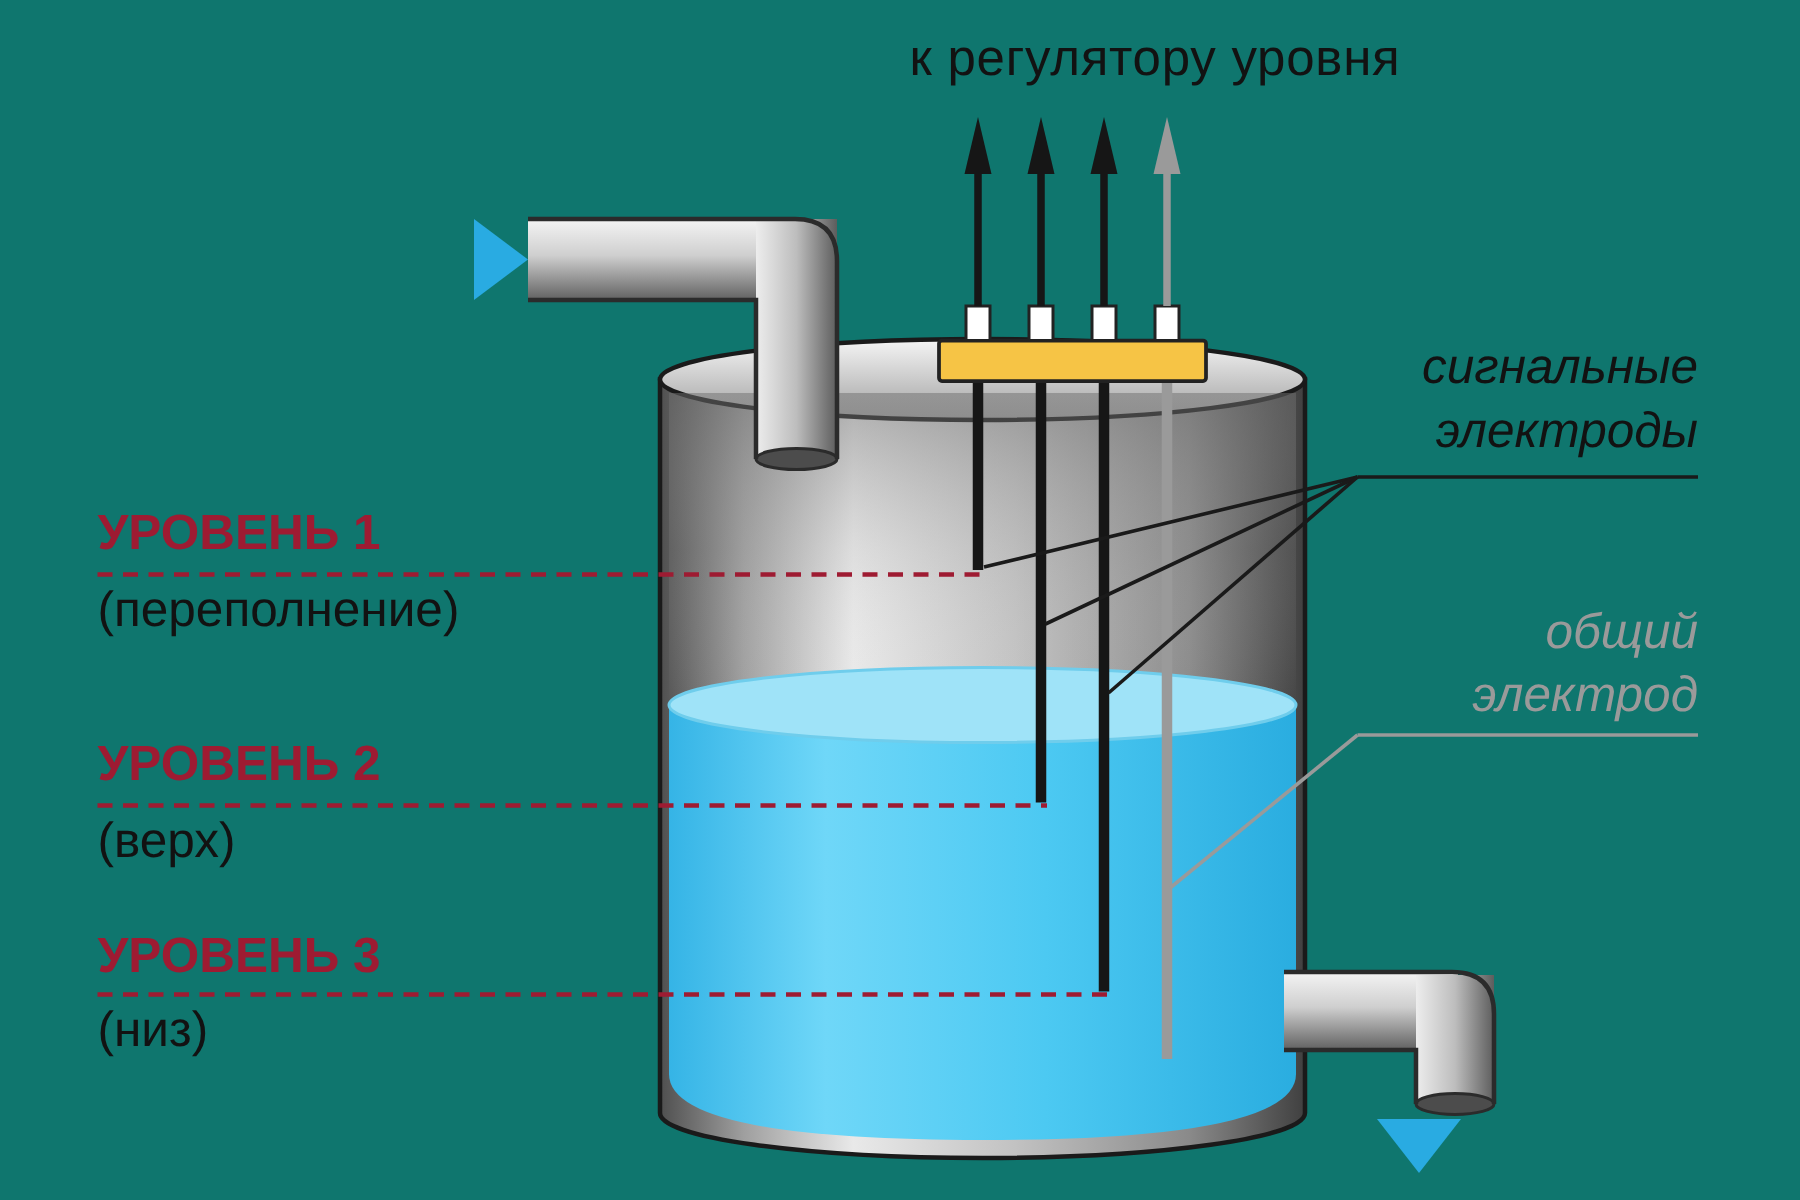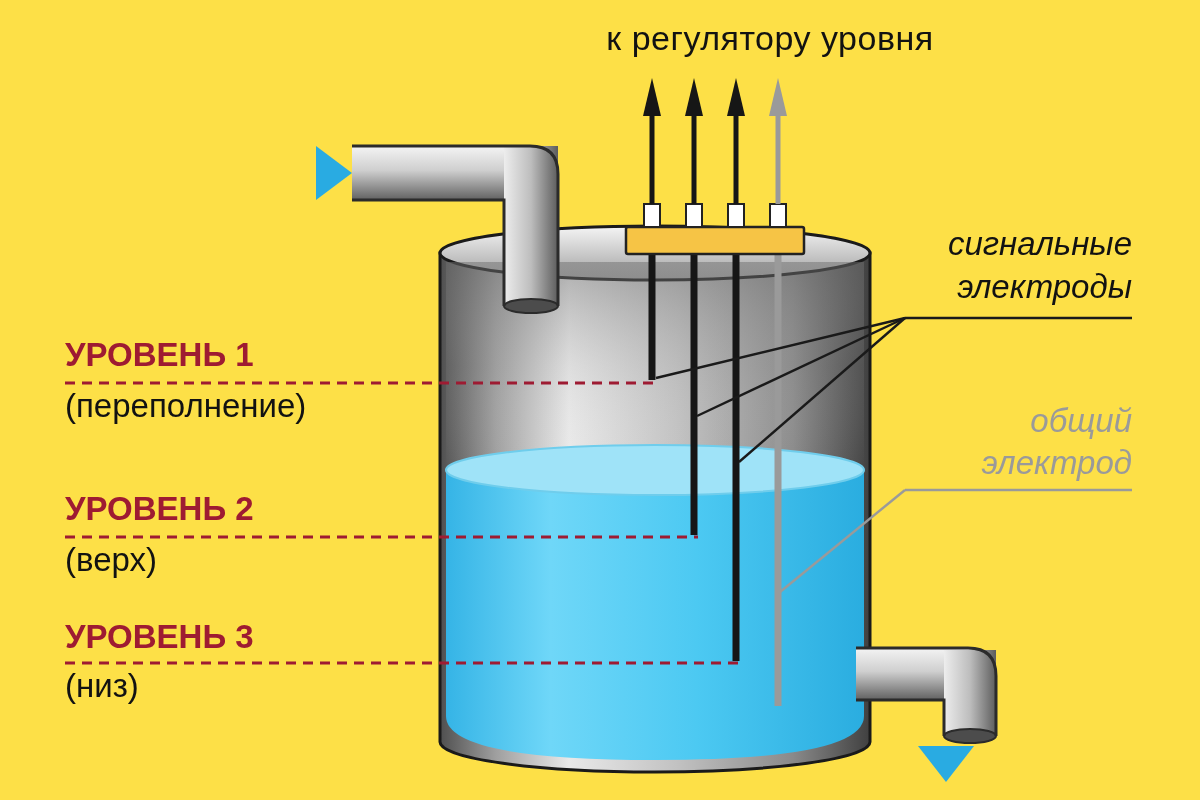--- a/index.html
+++ b/index.html
@@ -1,16 +1,16 @@
 <!DOCTYPE html>
 <html><head>
 <meta charset="utf-8">
 <style>
   html,body{margin:0;padding:0;background:#ffffff;}
-  .stage{position:relative;width:1200px;height:800px;background:#fde047;overflow:hidden;
+  .stage{position:relative;width:1200px;height:800px;background:#0f766e;overflow:hidden;
          font-family:"Liberation Sans","DejaVu Sans",sans-serif;}
   svg{display:block;}
   text{font-family:"Liberation Sans","DejaVu Sans",sans-serif;}
   .title{font-size:34px;fill:#121212;letter-spacing:0.5px;}
   .level-name{font-size:33px;font-weight:bold;}
   .level-desc{font-size:33px;fill:#121212;}
   .side-label{font-size:33px;font-style:italic;fill:#121212;}
   .side-label.gray{fill:#9A9A9A;}
   .electrode{stroke:#161616;stroke-width:7;}
   .electrode.common{stroke:#9A9A9A;}

